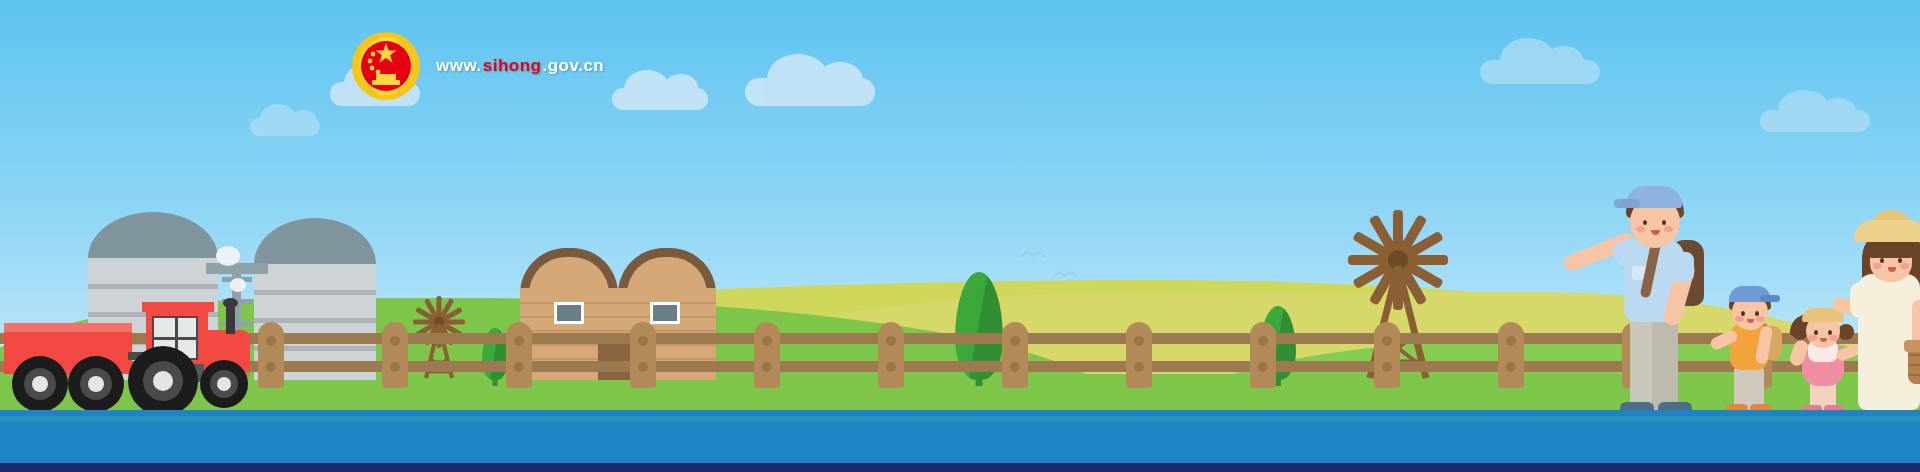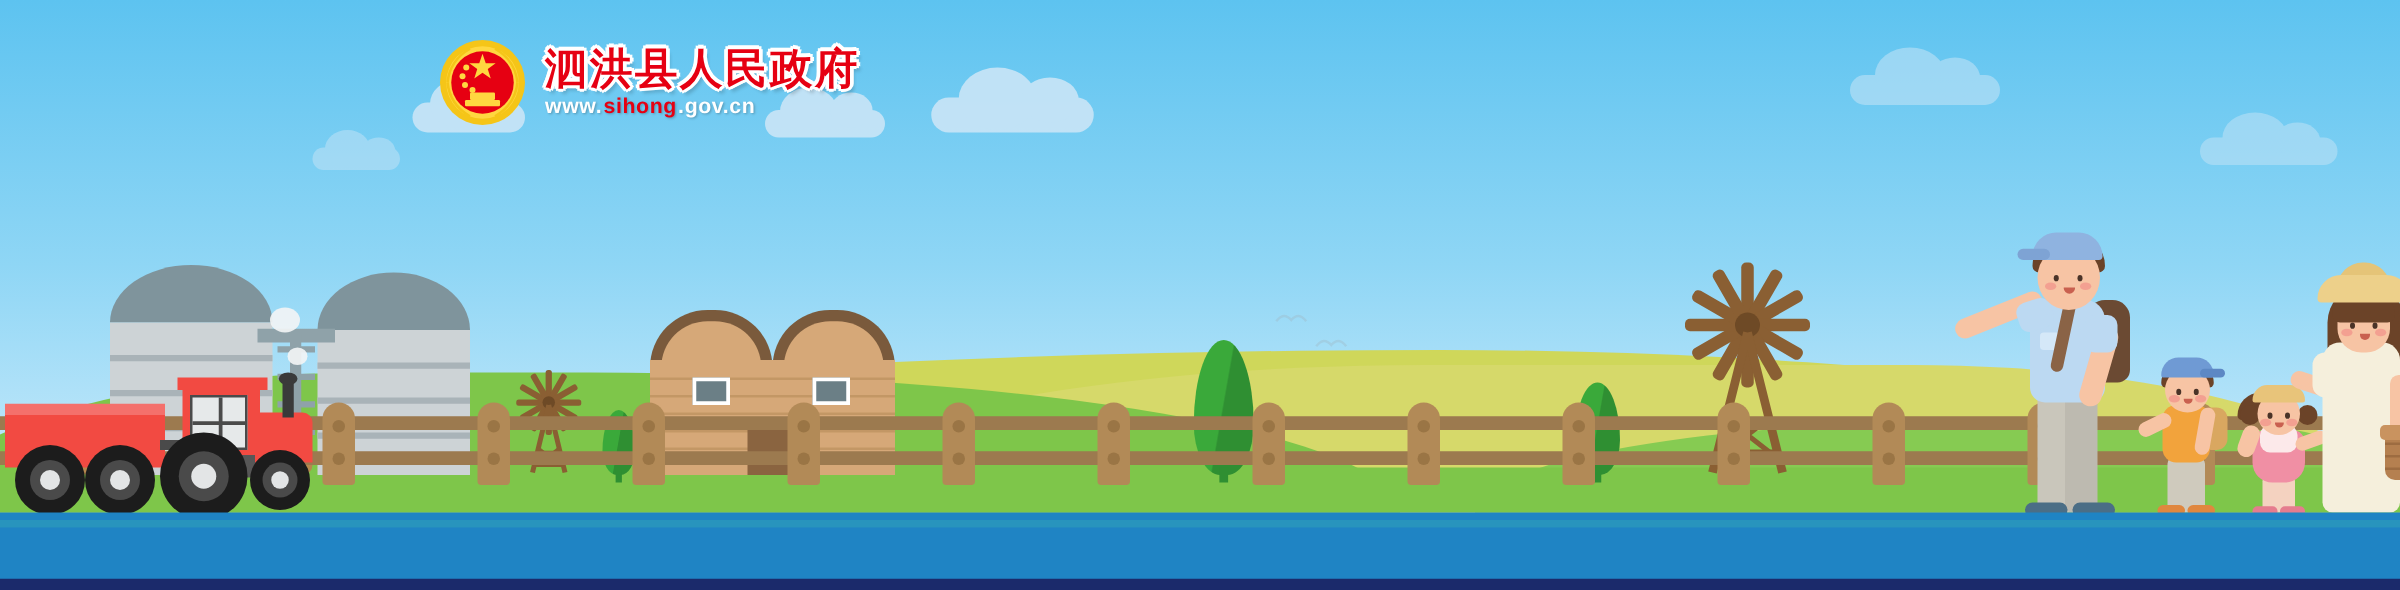--- a/index.html
+++ b/index.html
@@ -622,21 +622,20 @@
         </g>
         <g stroke="#f5c518" stroke-width="2" fill="none">
           <path d="M8 36 Q10 18 26 9"></path>
           <path d="M64 36 Q62 18 46 9"></path>
           <path d="M8 36 Q10 54 26 63"></path>
           <path d="M64 36 Q62 54 46 63"></path>
         </g>
       </svg>
     </div>
     <div class="logo-text">
-      <div class="gov-name">泗洪县人民政府</div>
       <div class="gov-url">
         <span>www.</span>
           <span class="u-red">sihong</span>
           <span>.gov.cn</span>
       </div>
     </div>
   </div>
 
 
   <div class="bar-blue"></div>

